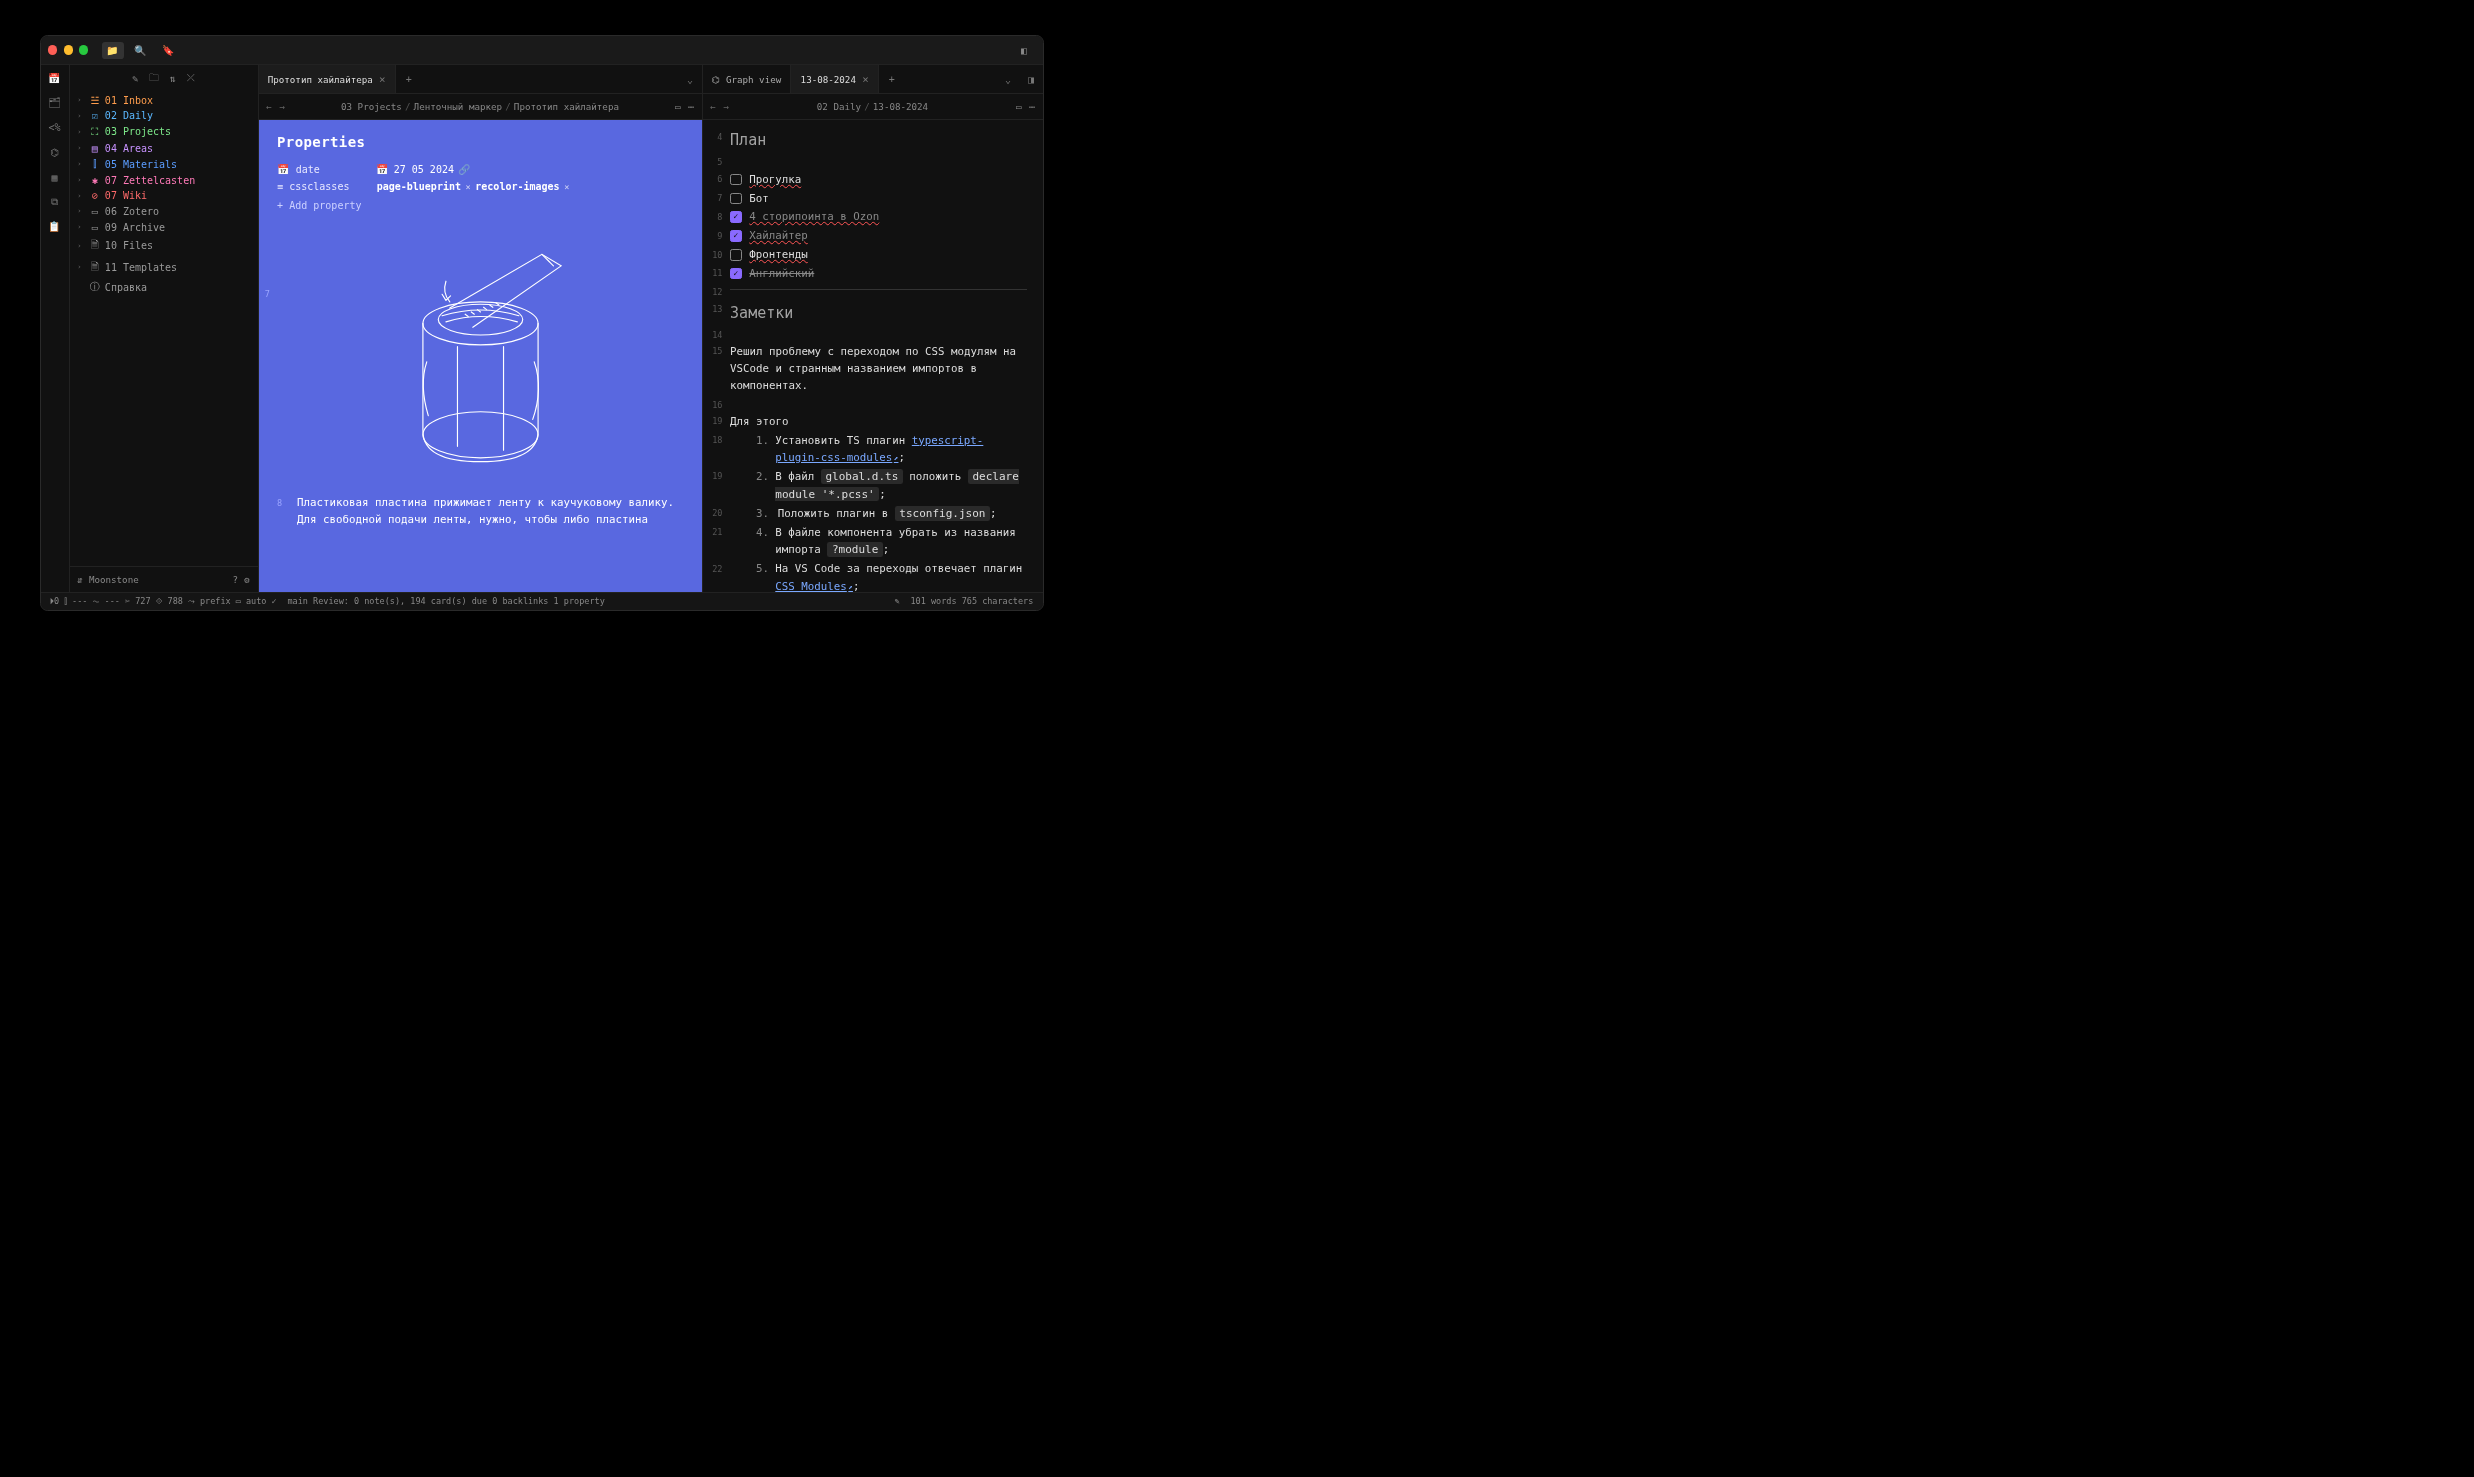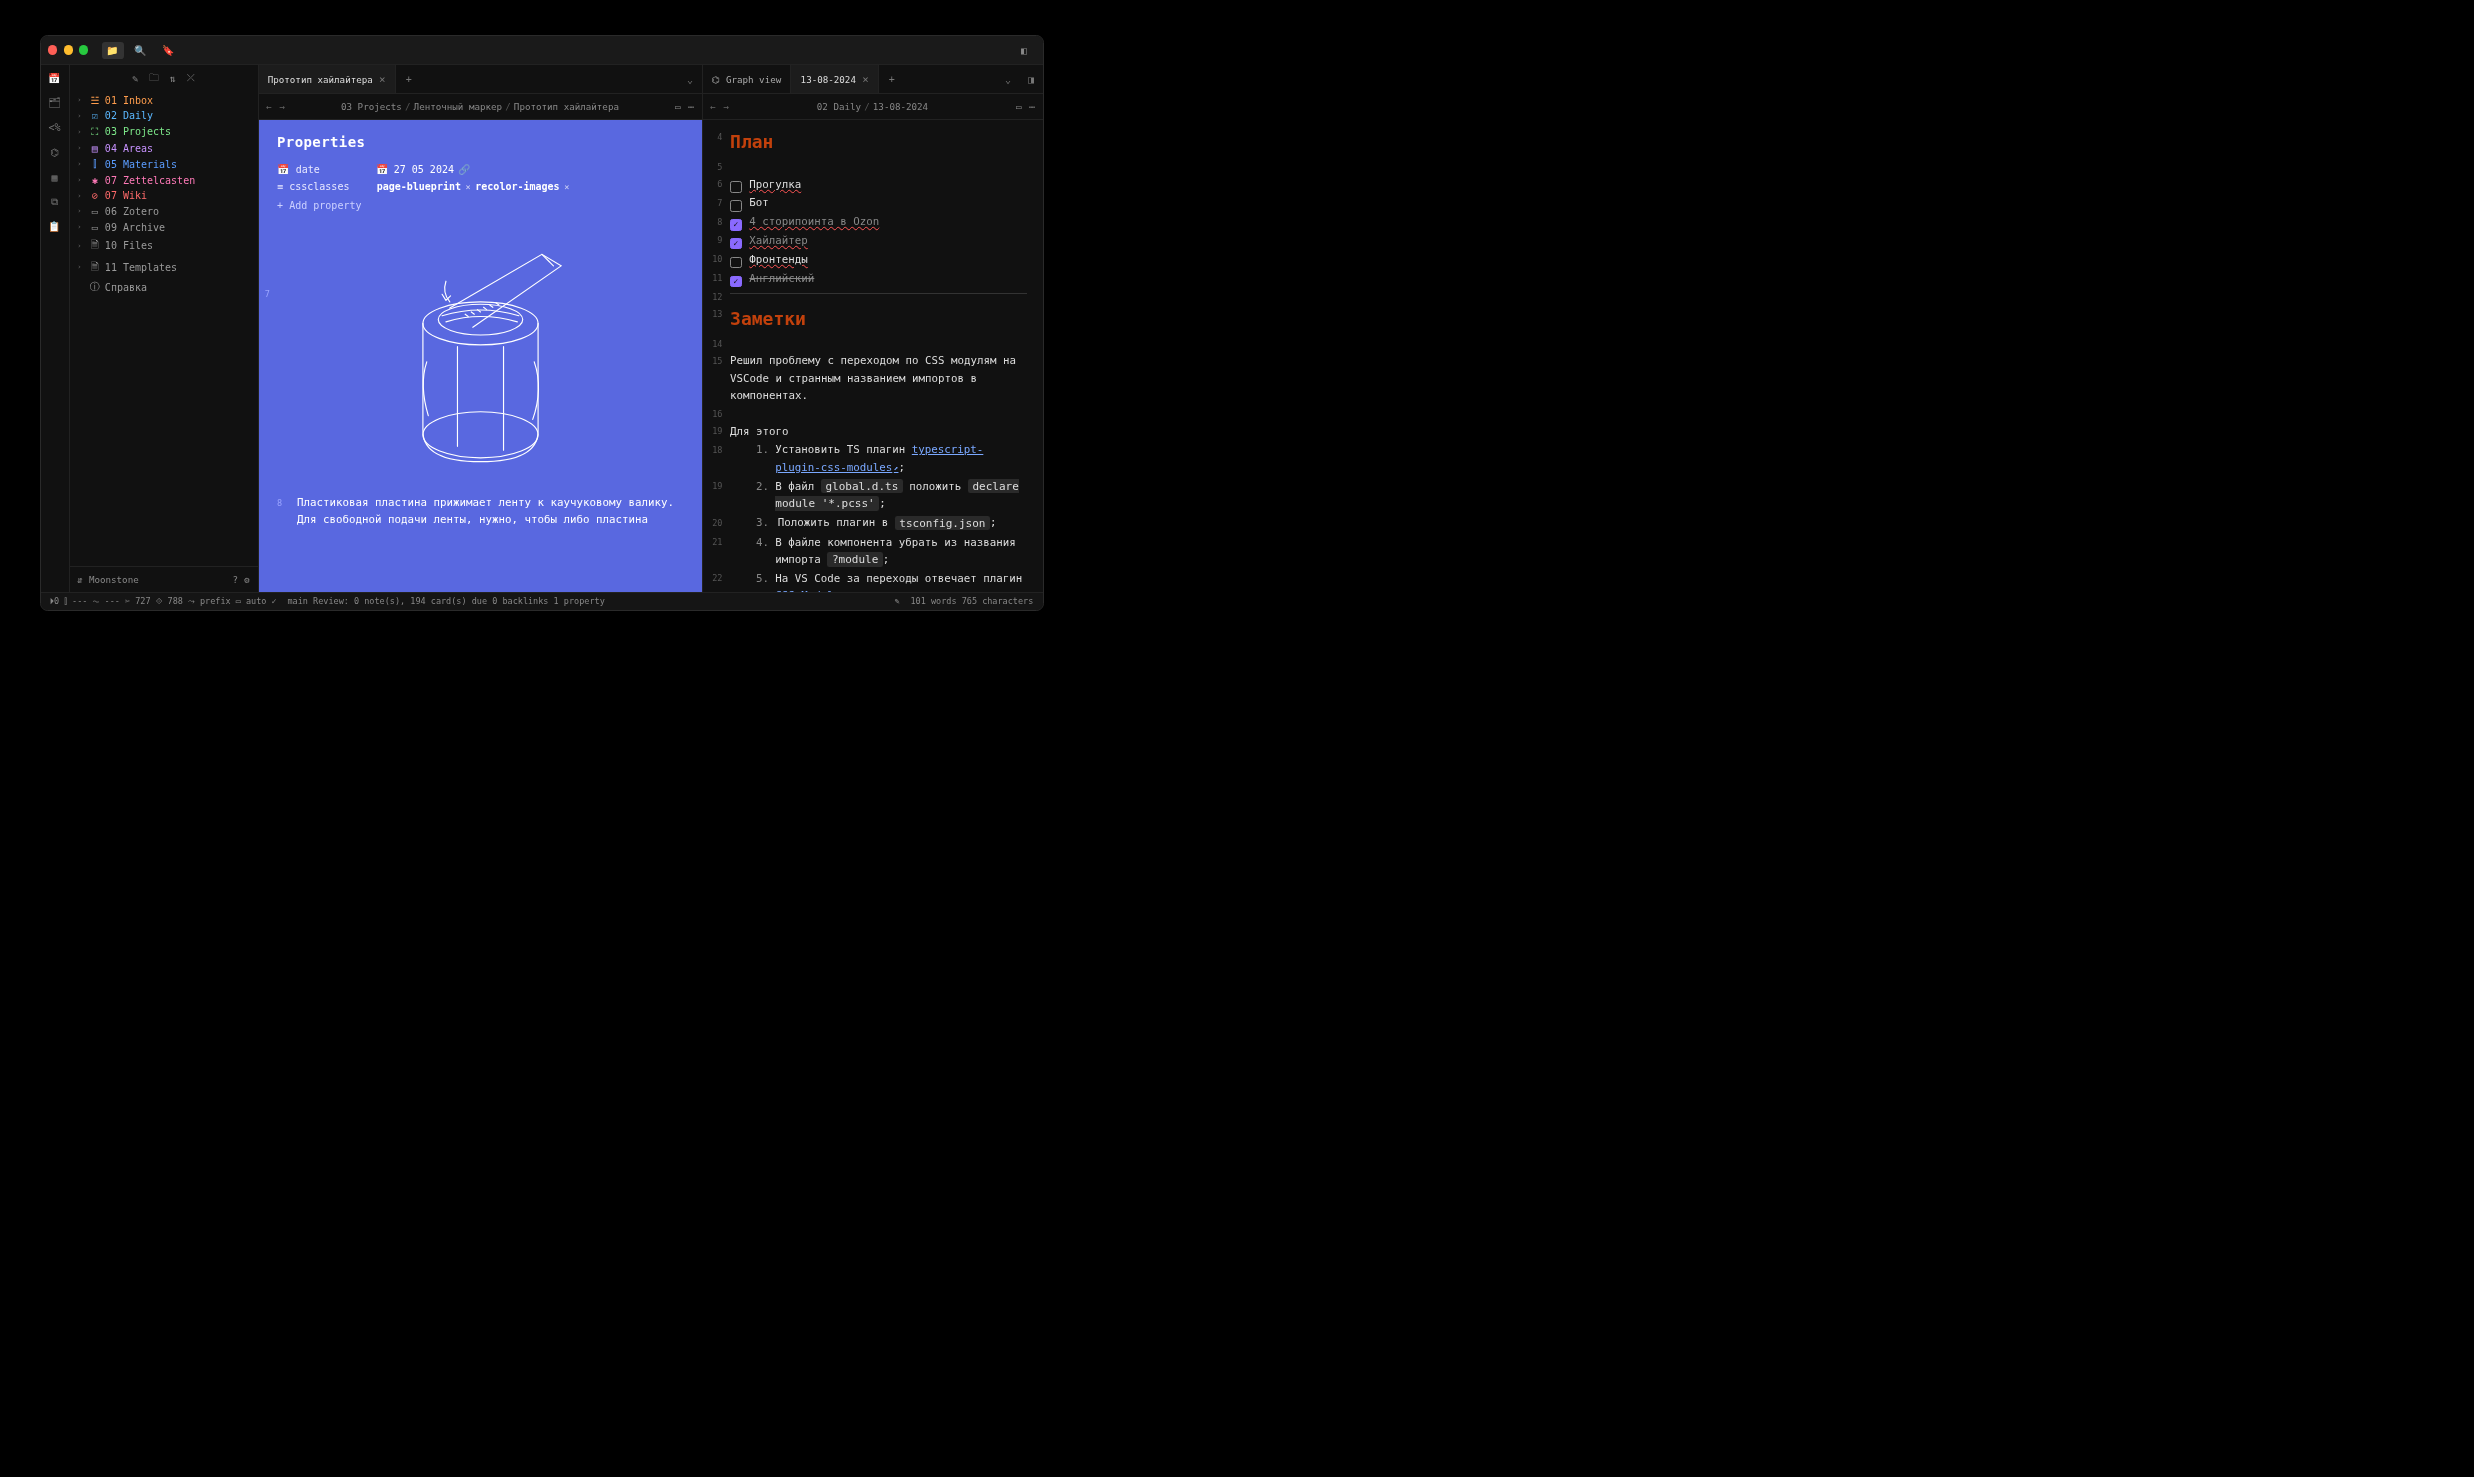--- a/index.html
+++ b/index.html
@@ -125,22 +125,22 @@
 .blue-para .bnum { position:absolute; left:0; color:#9aa4ff; font-size:8.5px; top:3.1px;}
 
 
 .note {
   flex:1; background:#111; overflow:auto; padding: 7.7px 15.4px 23px 4.6px;
   font-size: 10.8px; color:#ddd; line-height: 1.6;
 }
 .line { display:flex; }
 .ln { width: 23px; text-align:right; color:#555; font-size:8.5px; padding-right:7.7px; padding-top:3.1px; flex-shrink:0;}
 .ct { flex:1; padding: 0.8px 0; }
-.h2 { font-size: 18px; font-weight: 700; color:#c2410c; }
-.task { display:flex; align-items:flex-end; gap:7.7px; }
+.h2 { font-size: 15px; font-weight: 400; color:#a3a3a3; }
+.task { display:flex; align-items:center; gap:7.7px; }
 .cb { width:11.5px;height:11.5px;border:1.2px solid #888;border-radius:2.3px;display:inline-flex;align-items:center;justify-content:center;flex-shrink:0;}
 .cb.done { background:#8a6aff;border-color:#8a6aff;color:#111;font-size:8.5px;}
 .strike { text-decoration: line-through; color:#888; }
 .spell { text-decoration: underline wavy #ff5555; text-decoration-thickness:0.8px;}
 .hr { height:0.8px;background:#333;margin:4.6px 0;}
 .ol-item { display:flex; gap:6.2px; }
 .ol-num { width:15.4px; color:#888; }
 .link { color:#7aa8ff; text-decoration: underline; }
 .ext { font-size:7.7px; color:#7aa8ff; margin-left:1.5px;}
 .code { background:#2a2a2a; padding:0.8px 4.6px; border-radius:2.3px; font-size:11px;}

